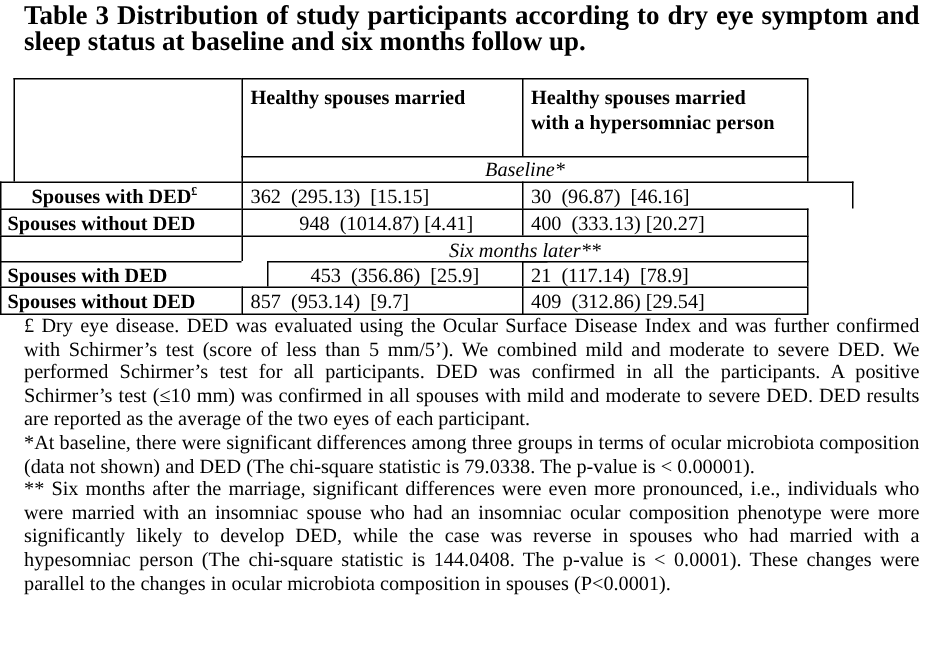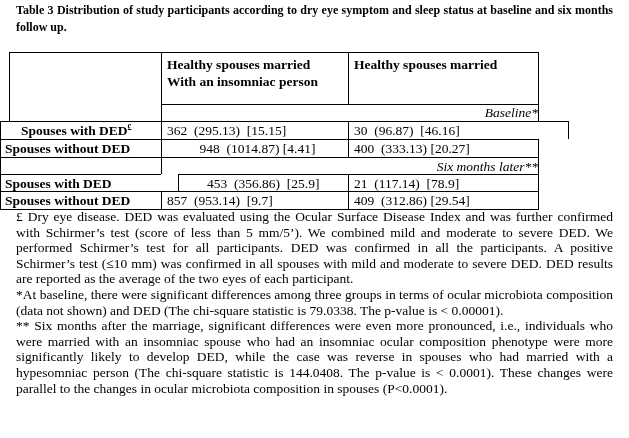--- a/index.html
+++ b/index.html
@@ -14,21 +14,21 @@
       overflow: hidden;
       font-family: "Liberation Serif", "DejaVu Serif", serif;
       color: #000000;
     }
     .caption {
       position: absolute;
       left: 16px;
       top: 2px;
       width: 597px;
       font-weight: bold;
-      font-size: 12px;
+      font-size: 18px;
       line-height: 17px;
       text-align: justify;
       text-align-last: left;
     }
     .tbl {
       position: absolute;
       left: 0;
       top: 0;
     }
     .cell {
@@ -43,21 +43,21 @@
     .b-right { border-right: 1.2px solid #000; }
     .b-bottom { border-bottom: 1.2px solid #000; }
     .hdr {
       font-weight: bold;
       padding: 3px 5px 0 5px;
       line-height: 17px;
       white-space: normal;
     }
     .section {
       font-style: italic;
-      text-align: right;
+      text-align: center;
       padding-top: 0px;
     }
     .rowlabel {
       font-weight: bold;
       padding-left: 4px;
     }
     .val {
       padding-left: 5px;
     }
     .val span { white-space: pre; }
@@ -84,24 +84,24 @@
 </head>
 <body>
 
 <div class="caption">Table 3 Distribution of study participants according to dry eye symptom and sleep status at baseline and six months follow up.</div>
 
 <div class="tbl">
 
   <div class="cell b-top b-left" style="left:9px; top:52px; width:152px; height:69px;"></div>
   <div class="cell hdr b-top b-left b-bottom" style="left:161px; top:52px; width:187px; height:53px;">
     <div>Healthy spouses married</div>
-    <div>With an insomniac person</div>
   </div>
   <div class="cell hdr b-top b-left b-right b-bottom" style="left:348px; top:52px; width:191px; height:53px;">
     <div>Healthy spouses married</div>
+    <div>with a hypersomniac person</div>
   </div>
 
   <div class="cell section b-left b-right" style="left:161px; top:104px; width:378px; height:17px;">
     <span>Baseline*</span>
   </div>
 
   <div class="cell rowlabel b-top b-left" style="left:0px; top:121px; width:161px; height:18px;padding-left:20px;">
     <span>Spouses with DED</span><sup class="mark">£</sup>
   </div>
   <div class="cell val b-top b-left" style="left:161px; top:121px; width:187px; height:18px;">

